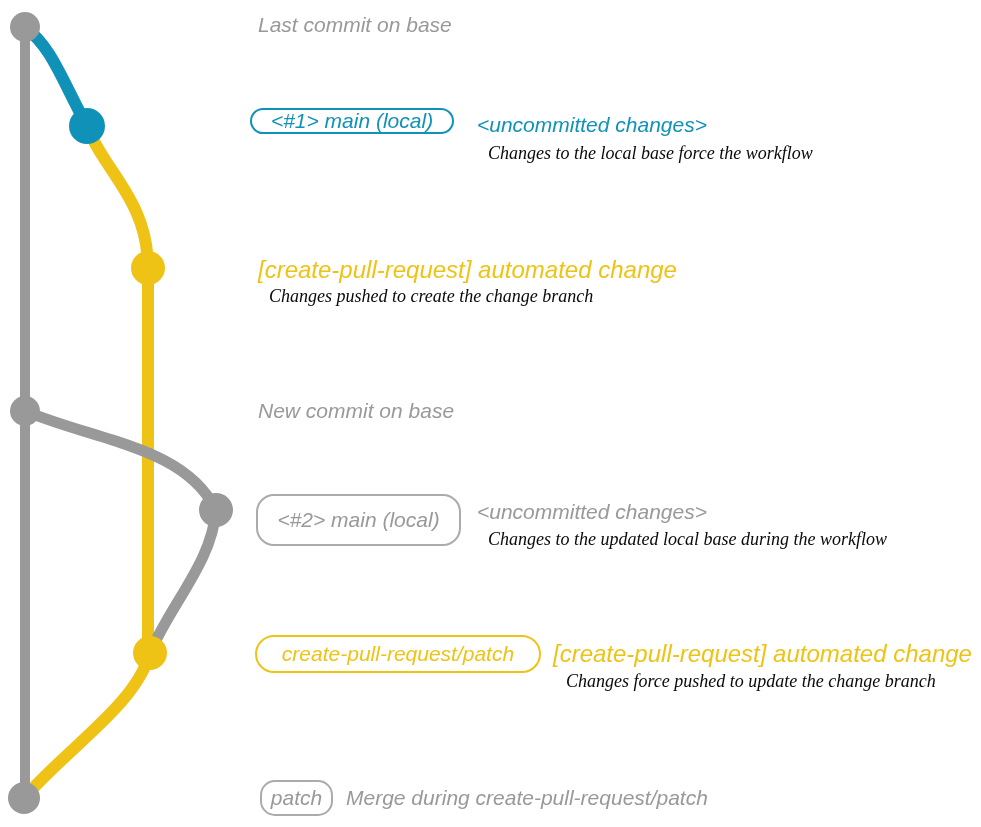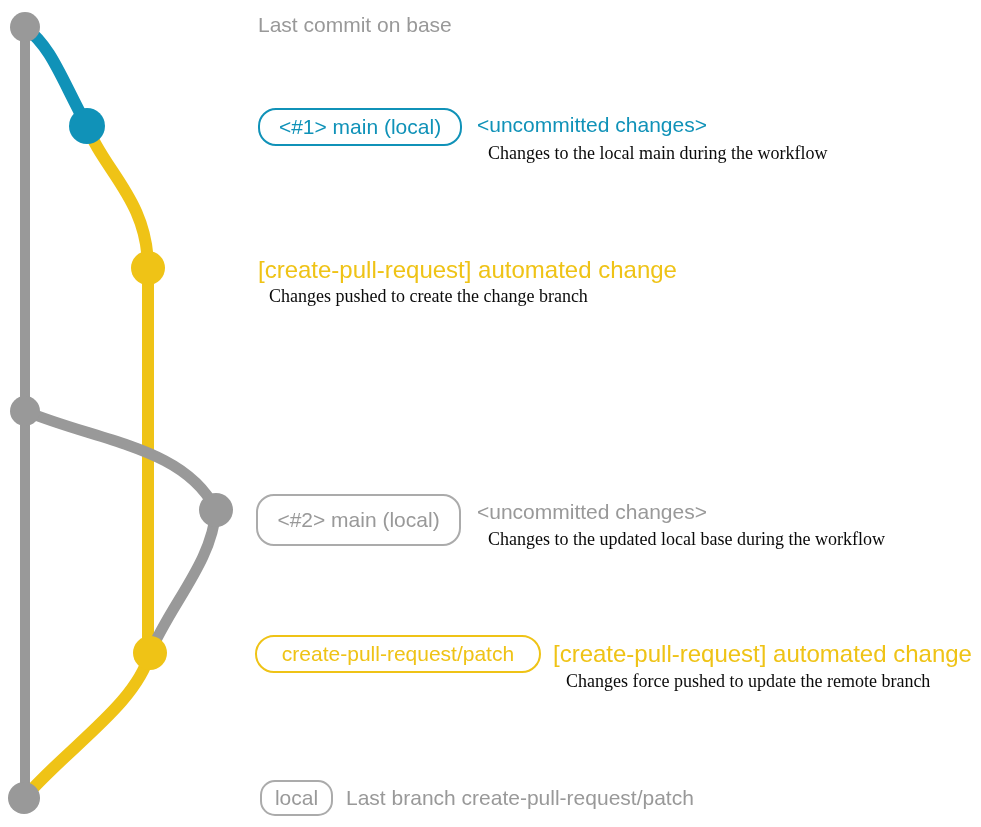--- a/index.html
+++ b/index.html
@@ -9,20 +9,21 @@
     width: 981px;
     height: 827px;
     overflow: hidden;
     font-family: "Liberation Sans", sans-serif;
   }
   #stage {
     position: relative;
     width: 981px;
     height: 827px;
     background: #ffffff;
+    font-style: italic;
   }
   #git-graph {
     position: absolute;
     left: 0;
     top: 0;
   }
   .stroke-gray   { stroke: var(--color-gray, #999999); fill: none; }
   .stroke-blue   { stroke: var(--color-blue, #1092B8); fill: none; }
   .stroke-yellow { stroke: var(--color-yellow, #EFC316); fill: none; }
   .fill-gray   { fill: var(--color-gray, #999999); }
@@ -108,40 +109,41 @@
     <circle class="fill-blue" cx="87" cy="126" r="18"></circle>
     <circle class="fill-yellow" cx="148" cy="268" r="17"></circle>
     <circle class="fill-gray" cx="25" cy="411" r="15"></circle>
     <circle class="fill-gray" cx="216" cy="510" r="17"></circle>
     <circle class="fill-yellow" cx="150" cy="653" r="17"></circle>
     <circle class="fill-gray" cx="24" cy="798" r="16"></circle>
   </svg>
 
   <div class="abs label-gray" style="left:258px; top:12px;">Last commit on base</div>
 
-  <div class="abs badge badge-blue" style="left:258px; top:108px; width:204px; height:38px;text-align:right;">
+  <div class="abs badge badge-blue" style="left:250px; top:108px; width:204px; height:26px;text-align:right;">
     <span>&lt;#1&gt; main (local)</span>
   </div>
   <div class="abs status-blue" style="left:477px; top:112px;">&lt;uncommitted changes&gt;</div>
-  <div class="abs detail-serif" style="left:488px; top:143px;">Changes to the local main during the workflow</div>
+  <div class="abs detail-serif" style="left:488px; top:143px;">Changes to the local base force the workflow</div>
 
   <div class="abs title-yellow" style="left:258px; top:257px;">[create-pull-request] automated change</div>
   <div class="abs detail-serif" style="left:269px; top:286px;">Changes pushed to create the change branch</div>
 
+  <div class="abs label-gray" style="left:258px; top:398px;">New commit on base</div>
 
   <div class="abs badge badge-gray" style="left:256px; top:494px; width:205px; height:52px;">
     <span>&lt;#2&gt; main (local)</span>
   </div>
   <div class="abs status-gray" style="left:477px; top:499px;">&lt;uncommitted changes&gt;</div>
   <div class="abs detail-serif" style="left:488px; top:529px;">Changes to the updated local base during the workflow</div>
 
   <div class="abs badge badge-yellow" style="left:255px; top:635px; width:286px; height:38px;">
     <span>create-pull-request/patch</span>
   </div>
   <div class="abs title-yellow" style="left:553px; top:641px;">[create-pull-request] automated change</div>
-  <div class="abs detail-serif" style="left:566px; top:671px;">Changes force pushed to update the remote branch</div>
+  <div class="abs detail-serif" style="left:566px; top:671px;">Changes force pushed to update the change branch</div>
 
   <div class="abs badge badge-gray" style="left:260px; top:780px; width:73px; height:36px; border-radius:15px;">
-    <span>local</span>
+    <span>patch</span>
   </div>
-  <div class="abs label-gray" style="left:346px; top:785px;">Last branch create-pull-request/patch</div>
+  <div class="abs label-gray" style="left:346px; top:785px;">Merge during create-pull-request/patch</div>
 
 </div>
 
 </body></html>

